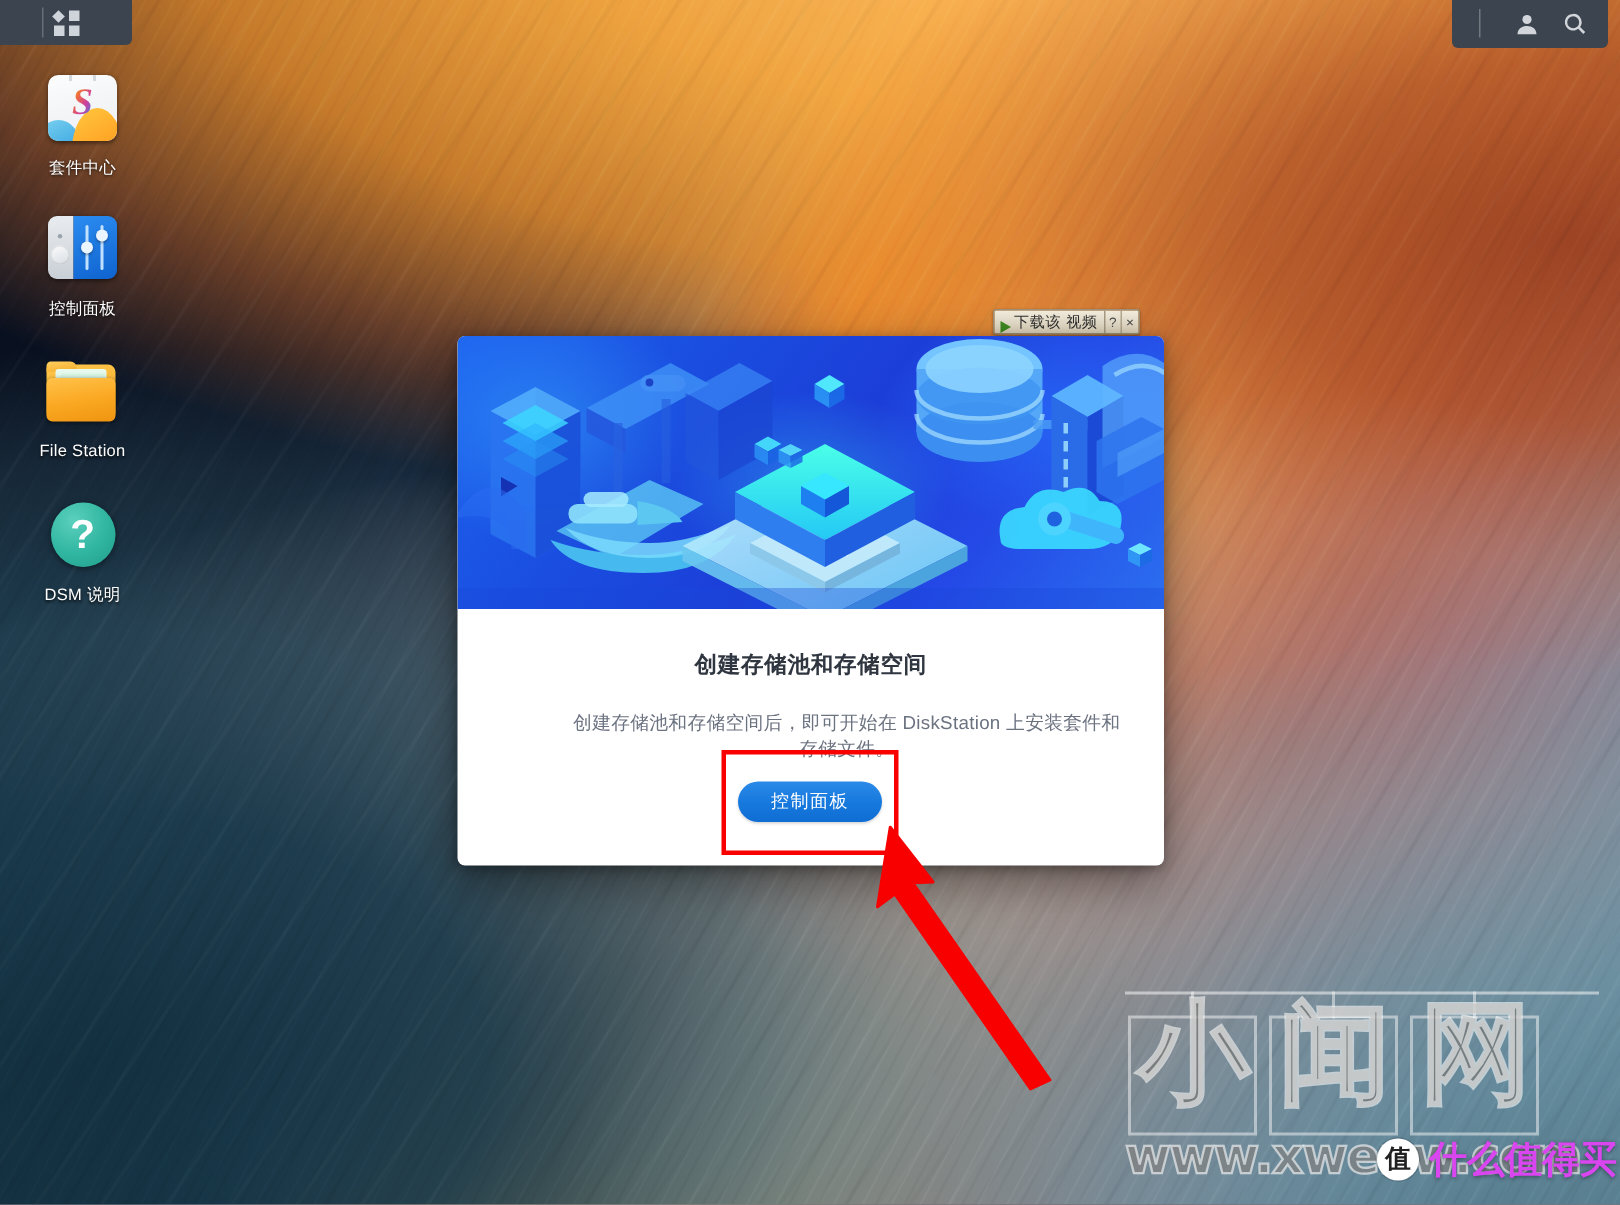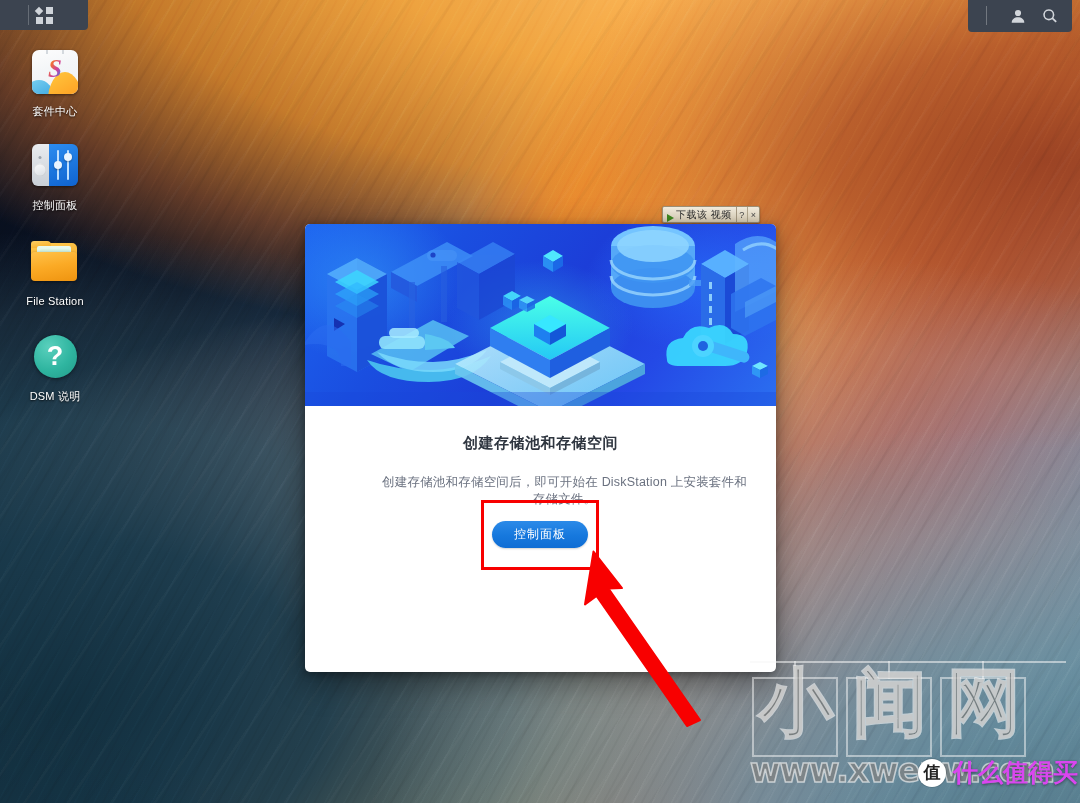--- a/index.html
+++ b/index.html
@@ -272,21 +272,21 @@
   .vd-txt { font-size:10px; white-space:nowrap; letter-spacing:.5px; }
   .vd-q, .vd-x {
     display:flex;align-items:center;justify-content:center;
     width:11px; font-size:9px; color:#4a4a4a;
   }
   .vd-q { border-right:1px solid #b3a88f; }
 
   
   .dialog {
     position:absolute; left:305px; top:224px;
-    width:471px; height:448px;
+    width:471px; height:353px;
     background:#ffffff;
     border-radius:5px;
     overflow:hidden;
     box-shadow: 0 10px 32px rgba(0,0,0,.42), 0 2px 8px rgba(0,0,0,.3);
   }
 
   
   .hero {
     position:relative; width:100%; height:182px; overflow:hidden;
     background: linear-gradient(125deg,#1d63f0 0%,#1a4ee0 28%,#1c3ed8 52%,#2449e6 74%,#2b6ff0 100%);

